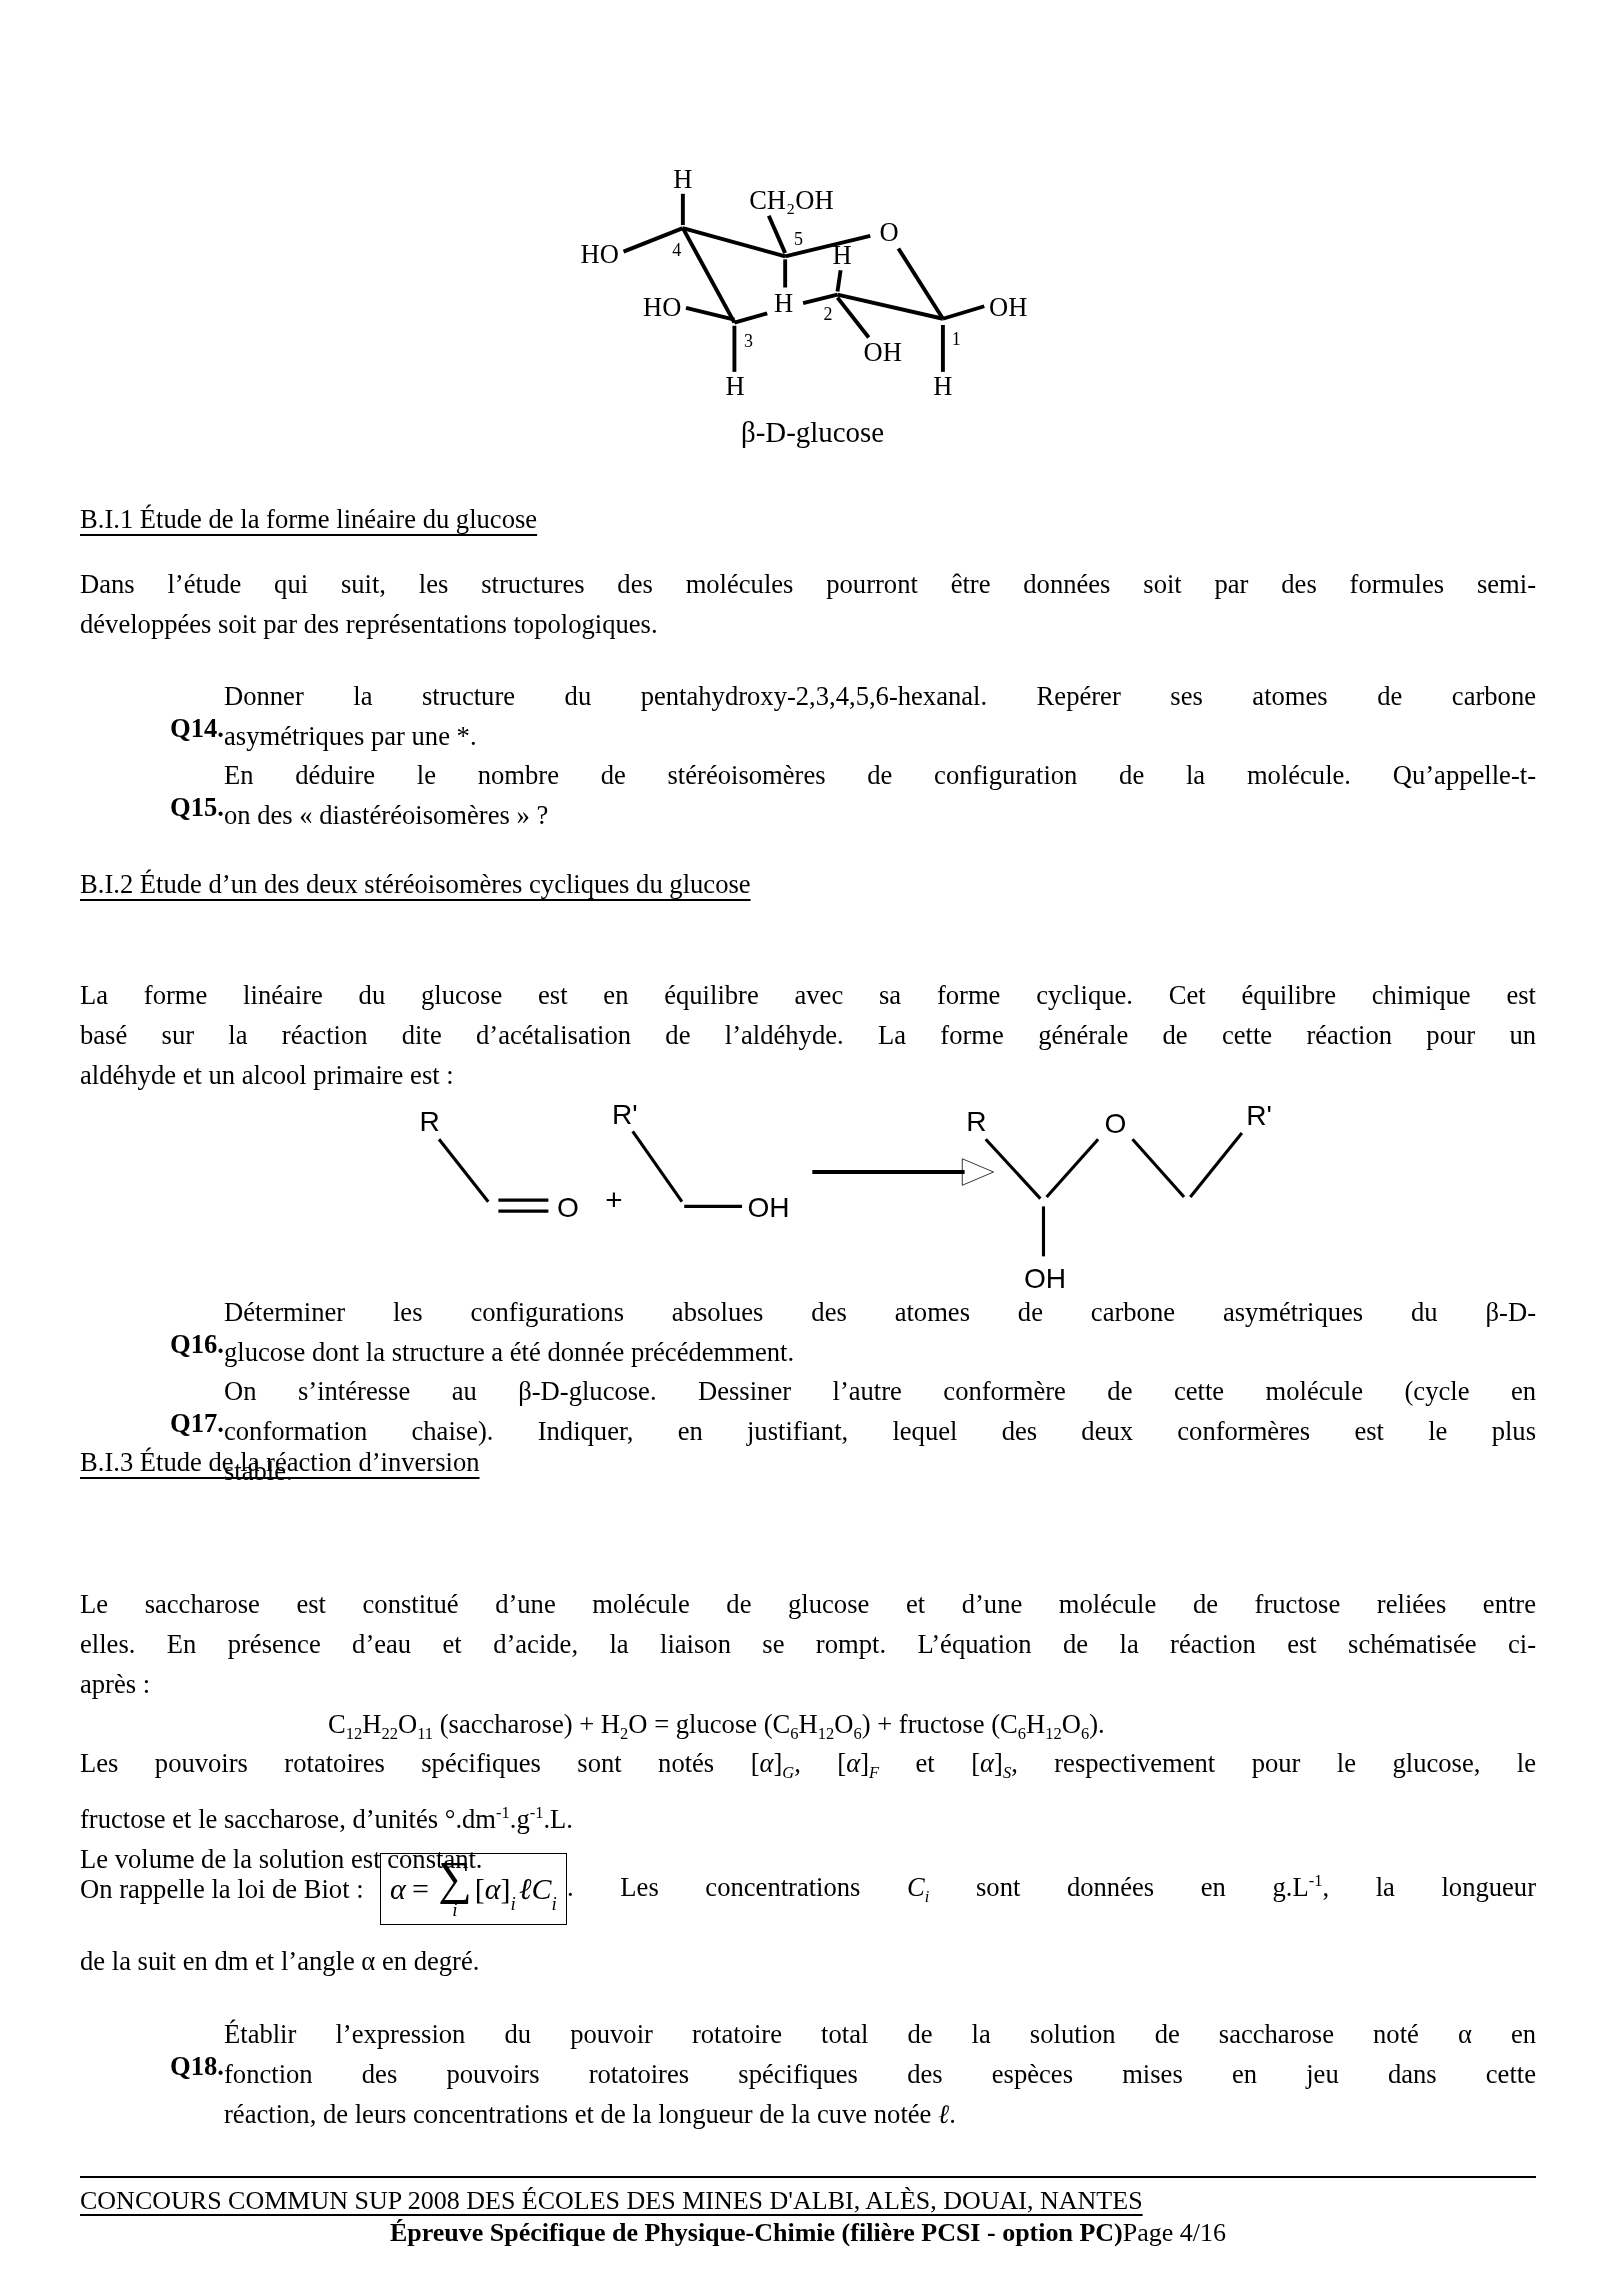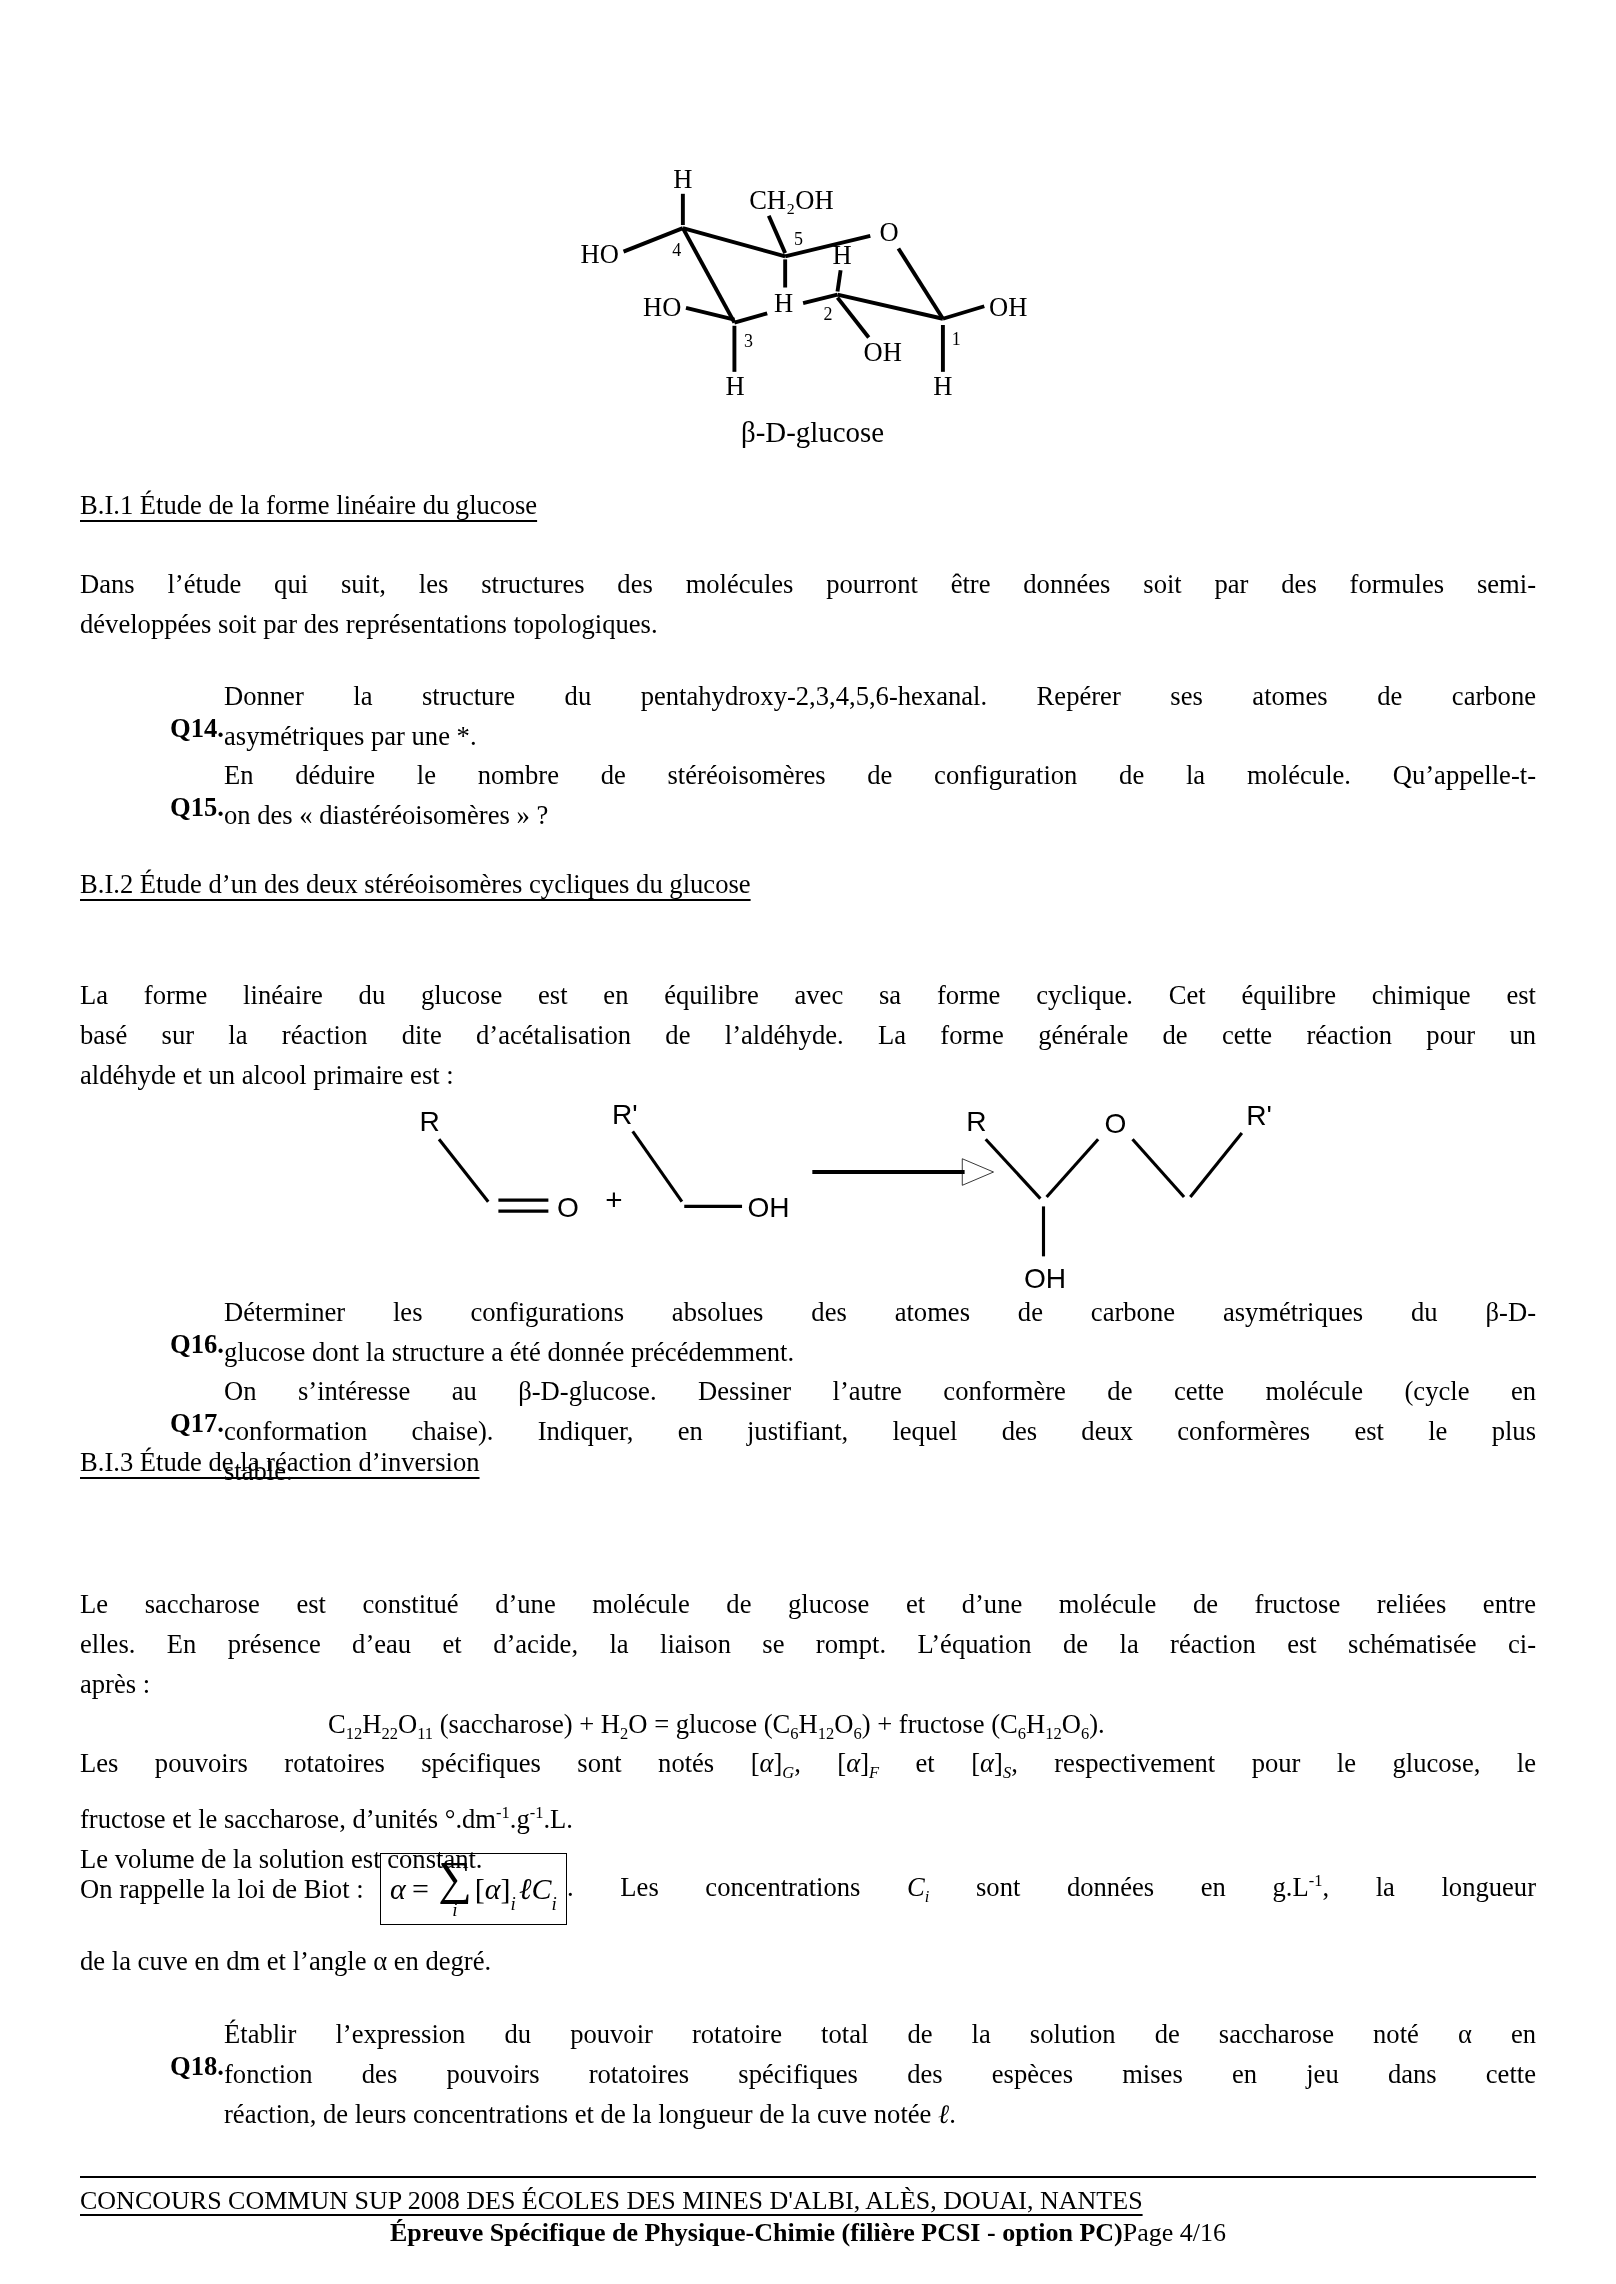--- a/index.html
+++ b/index.html
@@ -78,21 +78,21 @@
 
     <text x="866" y="328" font-size="23" text-anchor="middle">4</text>
     <text x="1022" y="314" font-size="23" text-anchor="middle">5</text>
     <text x="958" y="444" font-size="23" text-anchor="middle">3</text>
     <text x="1060" y="410" font-size="23" text-anchor="middle">2</text>
     <text x="1224" y="442" font-size="23" text-anchor="middle">1</text>
 
     <text x="1040" y="566" font-size="37" text-anchor="middle">β-D-glucose</text>
   </svg>
 
-  <div class="abs heading" style="left:80px;top:487px;">B.I.1 Étude de la forme linéaire du glucose</div>
+  <div class="abs heading" style="left:80px;top:501px;">B.I.1 Étude de la forme linéaire du glucose</div>
 
   <div class="abs para" style="left:80px;top:564px;width:1456px;">
     <div class="ln jfull">Dans l’étude qui suit, les structures des molécules pourront être données soit par des formules semi-</div>
     <div class="ln">développées soit par des représentations topologiques.</div>
   </div>
 
   <div class="abs qlabel" style="left:170px;top:676px;">Q14.</div>
   <div class="abs para" style="left:224px;top:676px;width:1312px;">
     <div class="ln jfull">Donner la structure du pentahydroxy-2,3,4,5,6-hexanal. Repérer ses atomes de carbone</div>
     <div class="ln">asymétriques par une *.</div>
@@ -184,21 +184,21 @@
       <span class="f-main">]</span>
       <span class="f-sub">i</span>
       <span class="f-main f-it" style="margin-left:3.1px;">ℓ</span>
       <span class="f-main f-it">C</span>
       <span class="f-sub">i</span>
     </span>
     <span class="biot-tail"><span>. Les concentrations </span><span class="rt-i">C</span><span class="rt-isub">i</span><span> sont données en g.L</span><span class="rt-sup">-1</span><span>, la longueur</span></span>
   </div>
 
   <div class="abs para" style="left:80px;top:1941px;width:1456px;">
-    <div class="ln">de la cuve en dm et l’angle α en degré.</div>
+    <div class="ln">de la suit en dm et l’angle α en degré.</div>
   </div>
 
   <div class="abs qlabel" style="left:170px;top:2014px;">Q18.</div>
   <div class="abs para" style="left:224px;top:2014px;width:1312px;">
     <div class="ln jfull">Établir l’expression du pouvoir rotatoire total de la solution de saccharose noté α en</div>
     <div class="ln jfull">fonction des pouvoirs rotatoires spécifiques des espèces mises en jeu dans cette</div>
     <div class="ln"><span>réaction, de leurs concentrations et de la longueur de la cuve notée </span><span class="rt-i">ℓ</span><span>.</span></div>
   </div>
 
   <div class="abs footer-rule" style="left:80px;top:2176px;"></div>

